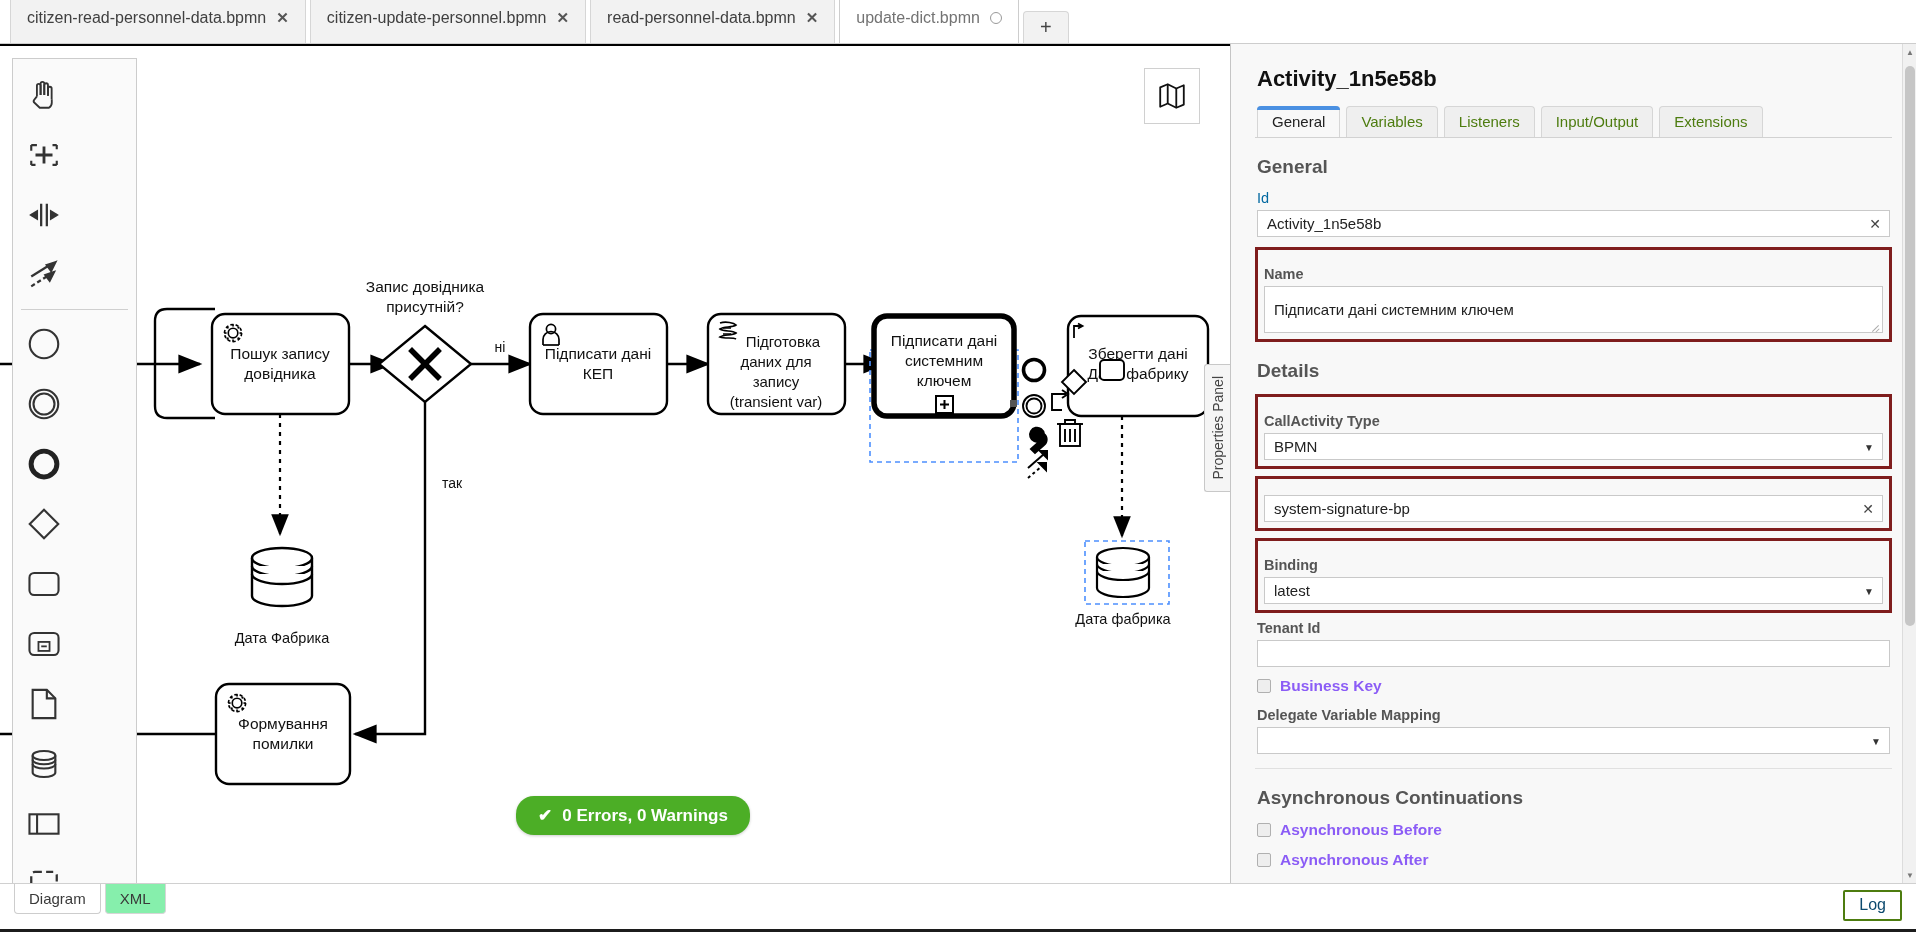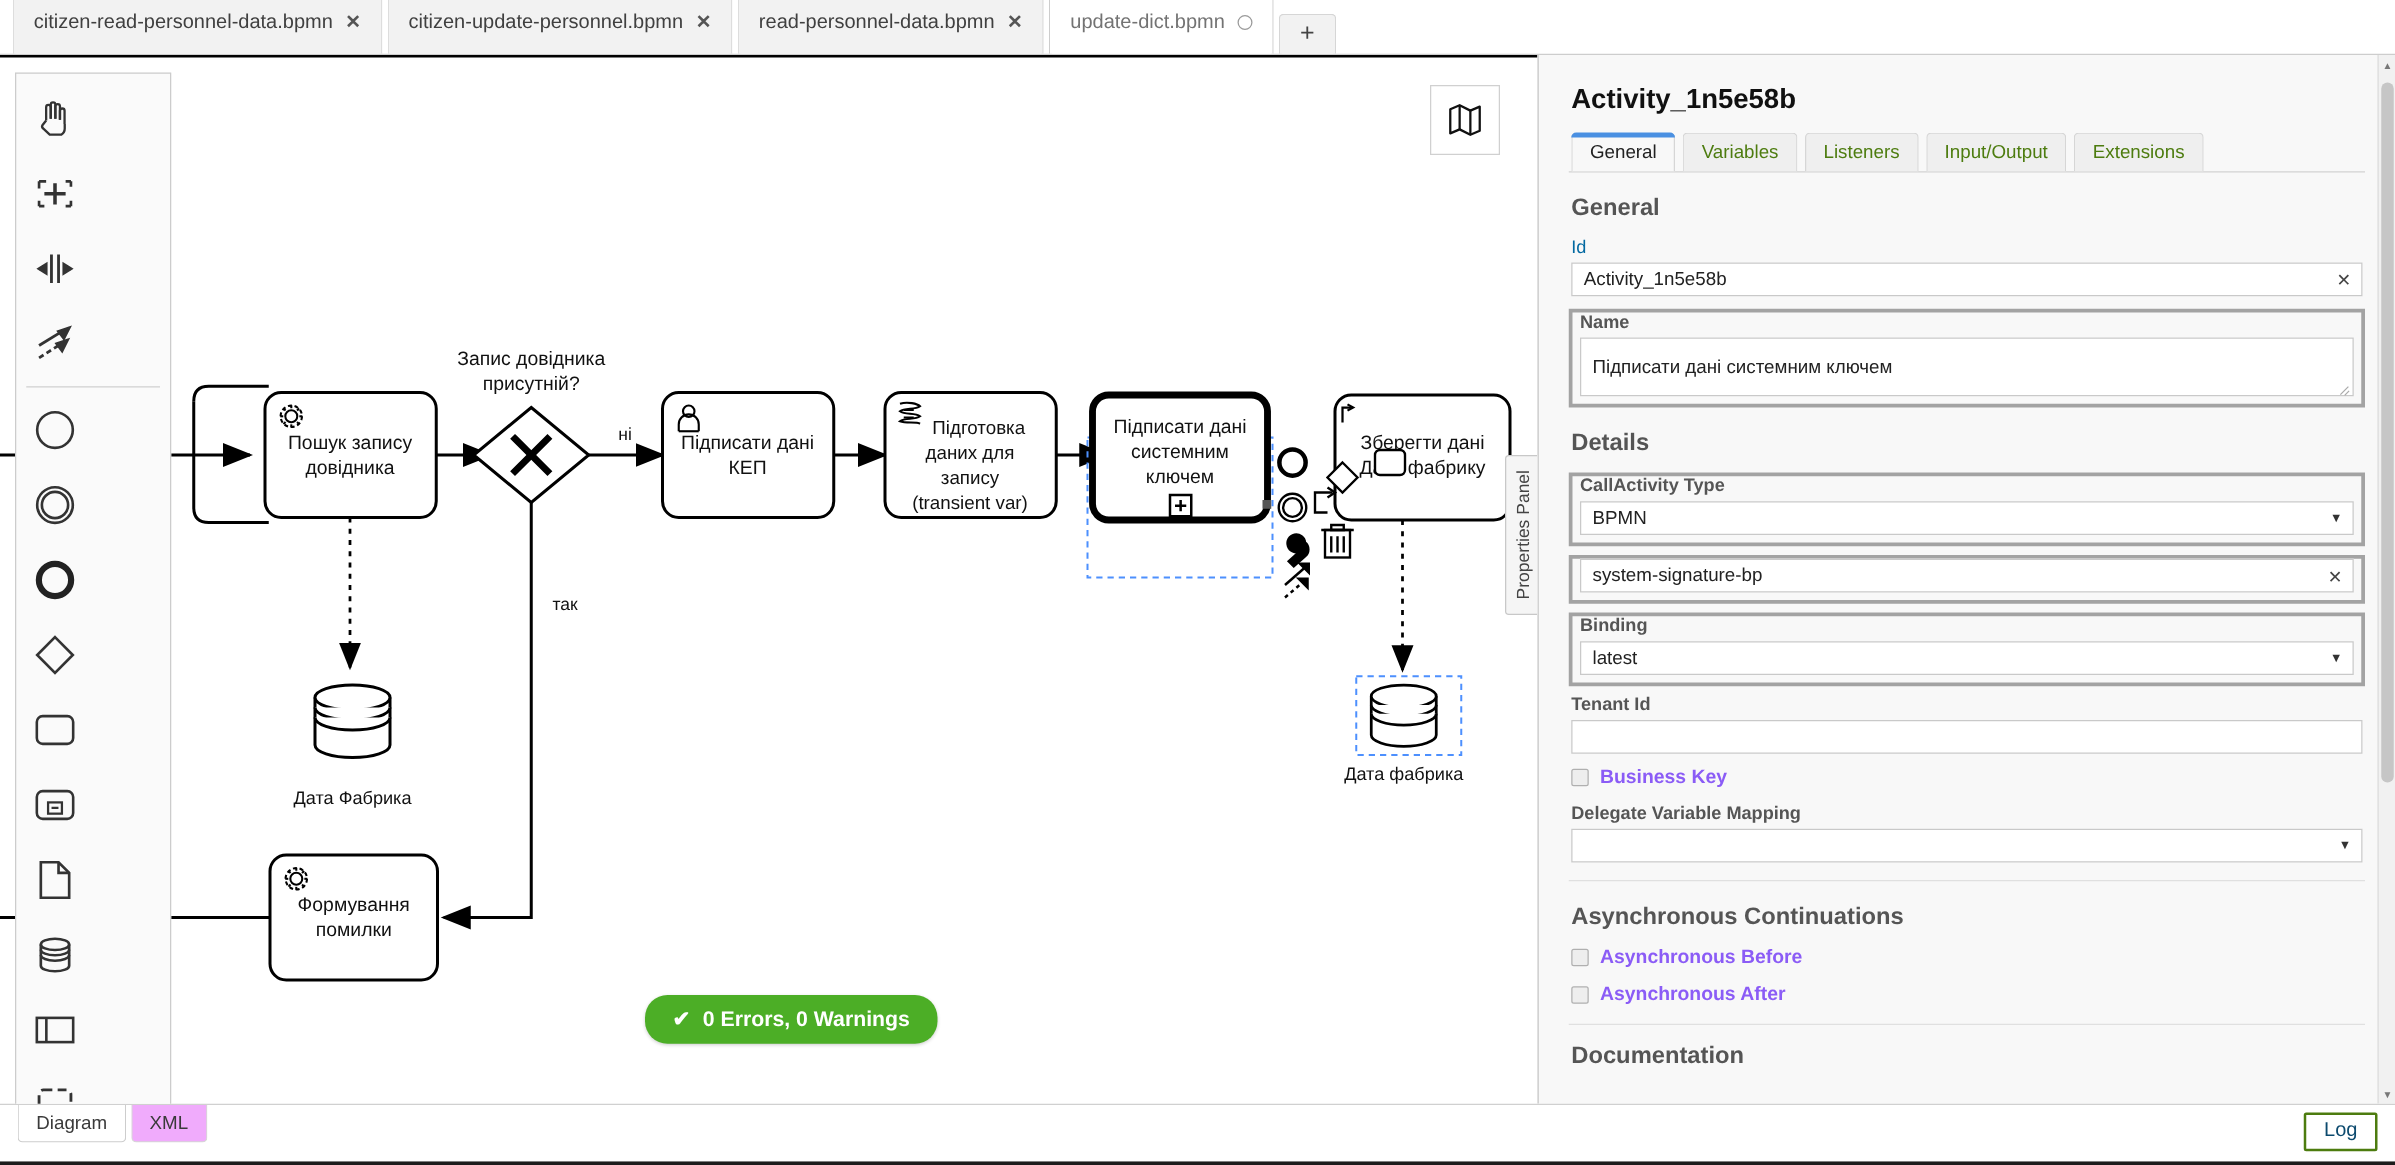--- a/index.html
+++ b/index.html
@@ -148,22 +148,22 @@
     cursor: pointer;
   }
   .prop-tab.active { background: #f8f8f8; color: #222; }
   .prop-tab.active::before {
     content: ""; position: absolute; left: -1px; right: -1px; top: -1px;
     height: 4px; background: #4a90e2; border-radius: 4px 4px 0 0;
   }
   .section-h { font-size: 19px; font-weight: bold; color: #555; margin: 18px 0 12px 2px; }
   .field { margin-bottom: 10px; padding: 0 2px; }
   .field.boxed {
-    border: 3px solid #a3a3a3;
-    padding: 0 6px 6px 6px;
+    border: 3px solid #7f1d1d;
+    padding: 16px 6px 6px 6px;
     margin-bottom: 7px;
   }
   .flabel { font-size: 14.5px; color: #555; font-weight: bold; margin-bottom: 4px; }
   .flabel.norm { font-weight: normal; color: #0369a1; }
   .fctl {
     position: relative;
     height: 27px;
     background: #fff;
     border: 1px solid #c9c9c9;
     display: flex; align-items: center;
@@ -221,21 +221,21 @@
     display: flex; align-items: flex-start;
     border-top: 1px solid #d0d0d0;
     padding-left: 14px;
     position: relative;
   }
   .vtab {
     height: 30px;
     display: flex; align-items: center;
     padding: 0 14px;
     font-size: 15px; color: #3a3a3a;
-    background: #f0abfc;
+    background: #86efac;
     border: 1px solid #d6d6d6;
     border-top: none;
     border-radius: 0 0 4px 4px;
     margin-right: 4px;
     cursor: pointer;
   }
   .vtab.active { background: #ffffff; border-color: #cdcdcd; }
   .log-btn {
     position: absolute; right: 14px; top: 6px;
     padding: 4px 14px 5px 14px;

